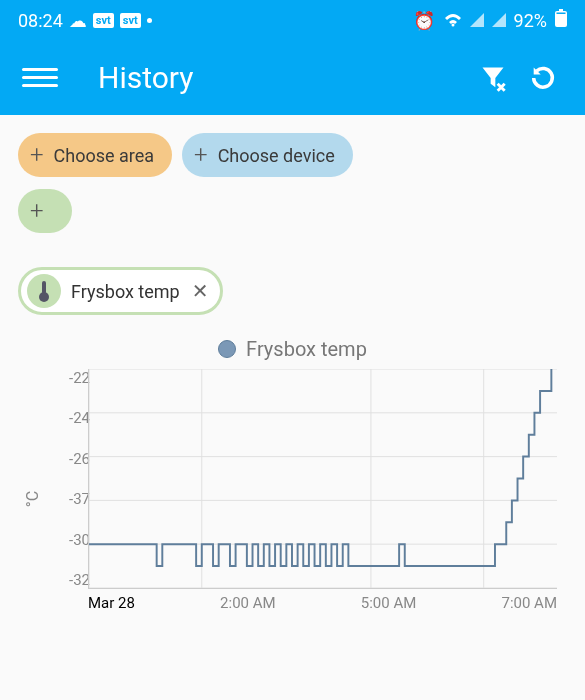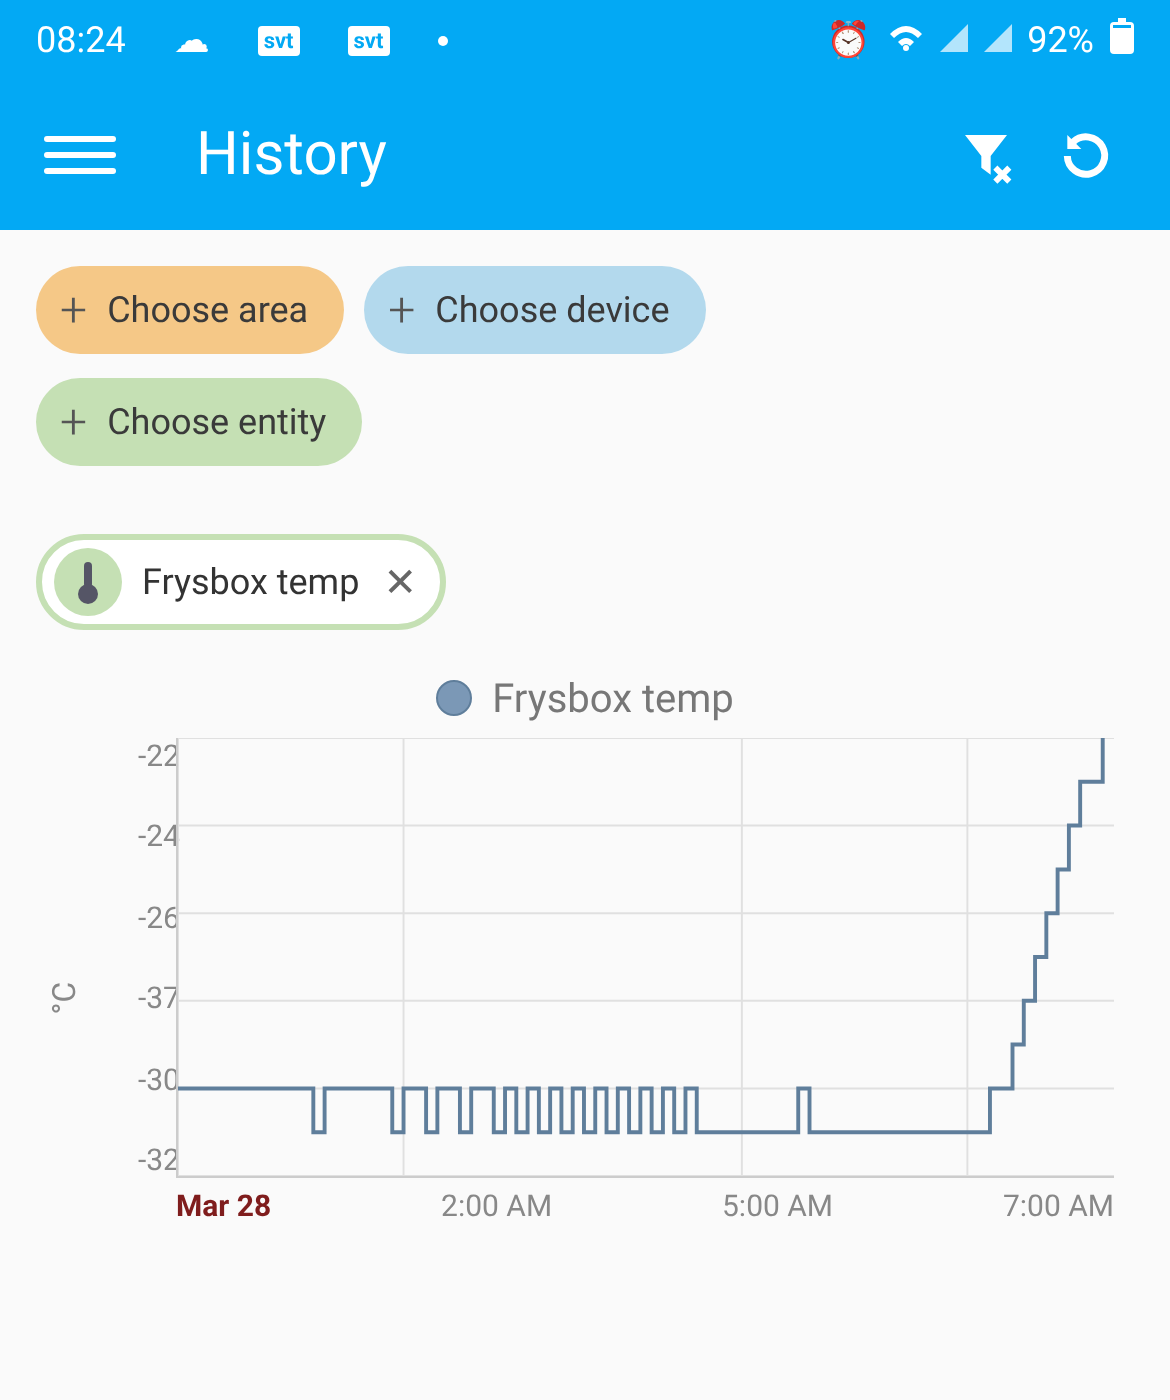--- a/index.html
+++ b/index.html
@@ -1,19 +1,19 @@
 <!DOCTYPE html>
 <html><head>
 <meta charset="utf-8">
 <style>
 * { box-sizing: border-box; margin: 0; padding: 0; }
 body { font-family: -apple-system, Roboto, Arial, sans-serif; width: 585px; height: 700px; background: #fafafa; overflow: hidden; }
 
 .status-bar { background: #03a9f4; height: 40px; display: flex; align-items: center; justify-content: space-between; padding: 0 18px; color: #fff; font-size: 18px; }
-.status-left { display: flex; align-items: center; gap: 24px; }
+.status-left { display: flex; align-items: center; gap: 6px; }
 .status-right { display: flex; align-items: center; gap: 8px; }
 .svt-badge { background: #fff; color: #03a9f4; font-size: 11px; font-weight: bold; padding: 1px 3px; border-radius: 2px; }
 .dot { width: 5px; height: 5px; background: #fff; border-radius: 50%; }
 
 .app-bar { background: #03a9f4; height: 75px; display: flex; align-items: center; padding: 0 22px; color: #fff; }
 .menu-btn { width: 36px; height: 36px; display: flex; flex-direction: column; justify-content: center; gap: 5px; cursor: pointer; margin-right: 40px; }
 .menu-btn span { height: 3px; background: #fff; border-radius: 2px; }
 .app-title { font-size: 30px; font-weight: 400; flex: 1; }
 .icon-btn { width: 40px; height: 40px; display: flex; align-items: center; justify-content: center; cursor: pointer; margin-left: 10px; }
 
@@ -31,21 +31,21 @@
 .chip-close { margin-left: 12px; font-size: 20px; color: #666; cursor: pointer; }
 
 .legend { display: flex; align-items: center; justify-content: center; gap: 10px; margin: 22px 0 8px; font-size: 20px; color: #777; }
 .legend-dot { width: 18px; height: 18px; background: #7b98b6; border: 1px solid #5f7e9b; border-radius: 50%; }
 
 .chart { position: relative; height: 260px; margin-left: 10px; }
 .y-unit { position: absolute; left: -4px; top: 50%; transform: translateY(-50%) rotate(-90deg); font-size: 16px; color: #888; }
 .y-labels { position: absolute; left: 28px; top: 0; height: 220px; display: flex; flex-direction: column; justify-content: space-between; text-align: right; width: 34px; font-size: 15px; color: #888; }
 .plot-area { position: absolute; left: 60px; right: 10px; top: 0; height: 220px; border-left: 1px solid #ccc; border-bottom: 1px solid #ccc; }
 .x-labels { position: absolute; left: 60px; right: 10px; top: 225px; display: flex; justify-content: space-between; font-size: 15px; color: #888; }
-.x-labels span:first-child { font-weight: bold; color: #7f1d1d; }
+.x-labels span:first-child { font-weight: normal; color: #000000; }
 </style>
 </head>
 <body>
 
 <div class="status-bar">
   <div class="status-left">
     <span>08:24</span>
     <span>☁</span>
     <span class="svt-badge">svt</span>
     <span class="svt-badge">svt</span>
@@ -110,21 +110,20 @@
     </div>
     <div class="chip chip-device">
       <span class="chip-plus">+</span>
       <span>Choose device</span>
     </div>
   </div>
 
   <div class="chip-row">
     <div class="chip chip-entity">
       <span class="chip-plus">+</span>
-      <span>Choose entity</span>
     </div>
   </div>
 
   <div class="chip-wrap">
     <div class="chip-icon-circle">
       <svg width="14" height="22" viewBox="0 0 14 22">
           <rect x="5" y="1" width="4" height="13" rx="2" fill="#556"></rect>
           <circle cx="7" cy="17" r="5" fill="#556"></circle>
         </svg>
     </div>

